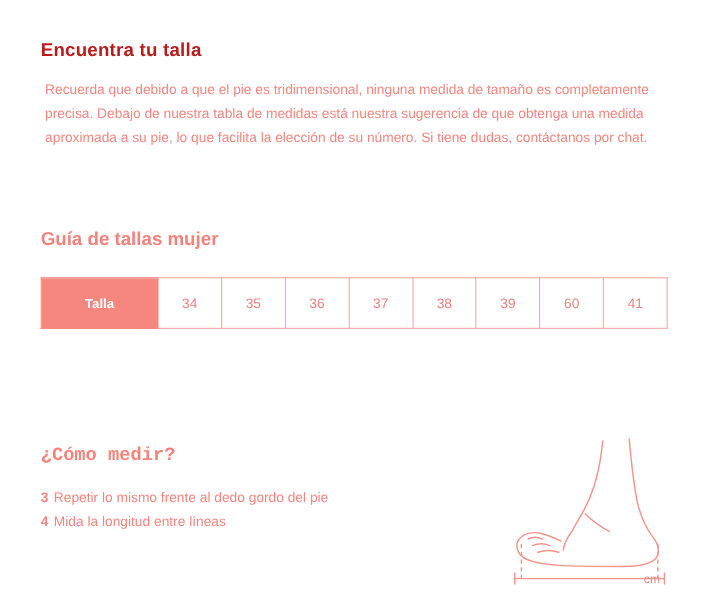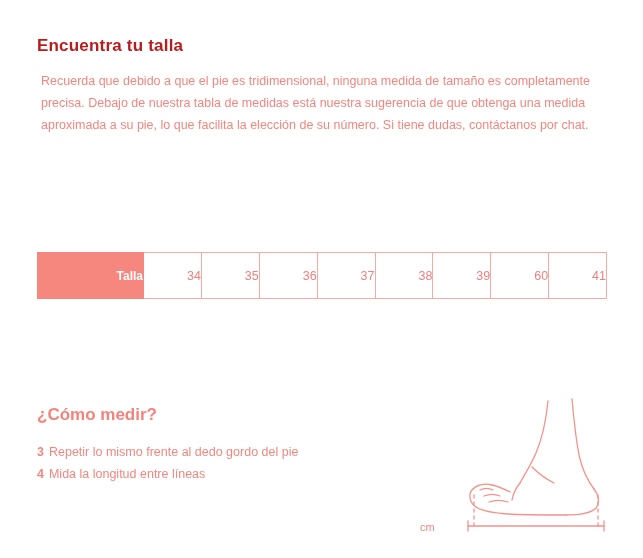--- a/index.html
+++ b/index.html
@@ -61,21 +61,21 @@
     top: 252px;
     width: 570px;
   }
   table.size-table {
     border-collapse: collapse;
     width: 570px;
     table-layout: fixed;
   }
   table.size-table td {
     height: 45px;
-    text-align: right;
+    text-align: center;
     vertical-align: middle;
     font-size: 12.5px;
     color: #f08080;
     border: 1px solid #f6aaa4;
     background: #ffffff;
     padding: 0;
   }
   table.size-table td.head {
     background: #f5877f;
     color: #ffffff;
@@ -87,20 +87,21 @@
 
   
   .measure-title {
     position: absolute;
     left: 37px;
     top: 405px;
     font-size: 17px;
     font-weight: bold;
     color: #f5827b;
     margin: 0;
+    font-family: Liberation Mono, monospace;
   }
   .steps {
     position: absolute;
     left: 37px;
     top: 441px;
     width: 380px;
   }
   .step {
     font-size: 12.5px;
     line-height: 22px;
@@ -122,35 +123,36 @@
     height: 145px;
   }
   .illustration svg {
     display: block;
   }
   .cm-label {
     position: absolute;
     left: 420px;
     top: 521px;
     width: 180px;
-    text-align: left;
+    text-align: right;
     font-size: 11px;
     color: #f3877f;
   }
 </style>
 </head>
 <body>
 
 <div class="page">
 
   <div class="intro">
     <h1 class="intro-title">Encuentra tu talla</h1>
     <p class="intro-text">Recuerda que debido a que el pie es tridimensional, ninguna medida de tamaño es completamente precisa. Debajo de nuestra tabla de medidas está nuestra sugerencia de que obtenga una medida aproximada a su pie, lo que facilita la elección de su número. Si tiene dudas, contáctanos por chat.</p>
   </div>
 
+  <h2 class="guide-title">Guía de tallas mujer</h2>
 
   <div class="table-wrap">
     <table class="size-table">
       <tbody>
         <tr>
           <td class="head">Talla</td>
           <td>34</td>
           <td>35</td>
           <td>36</td>
           <td>37</td>

